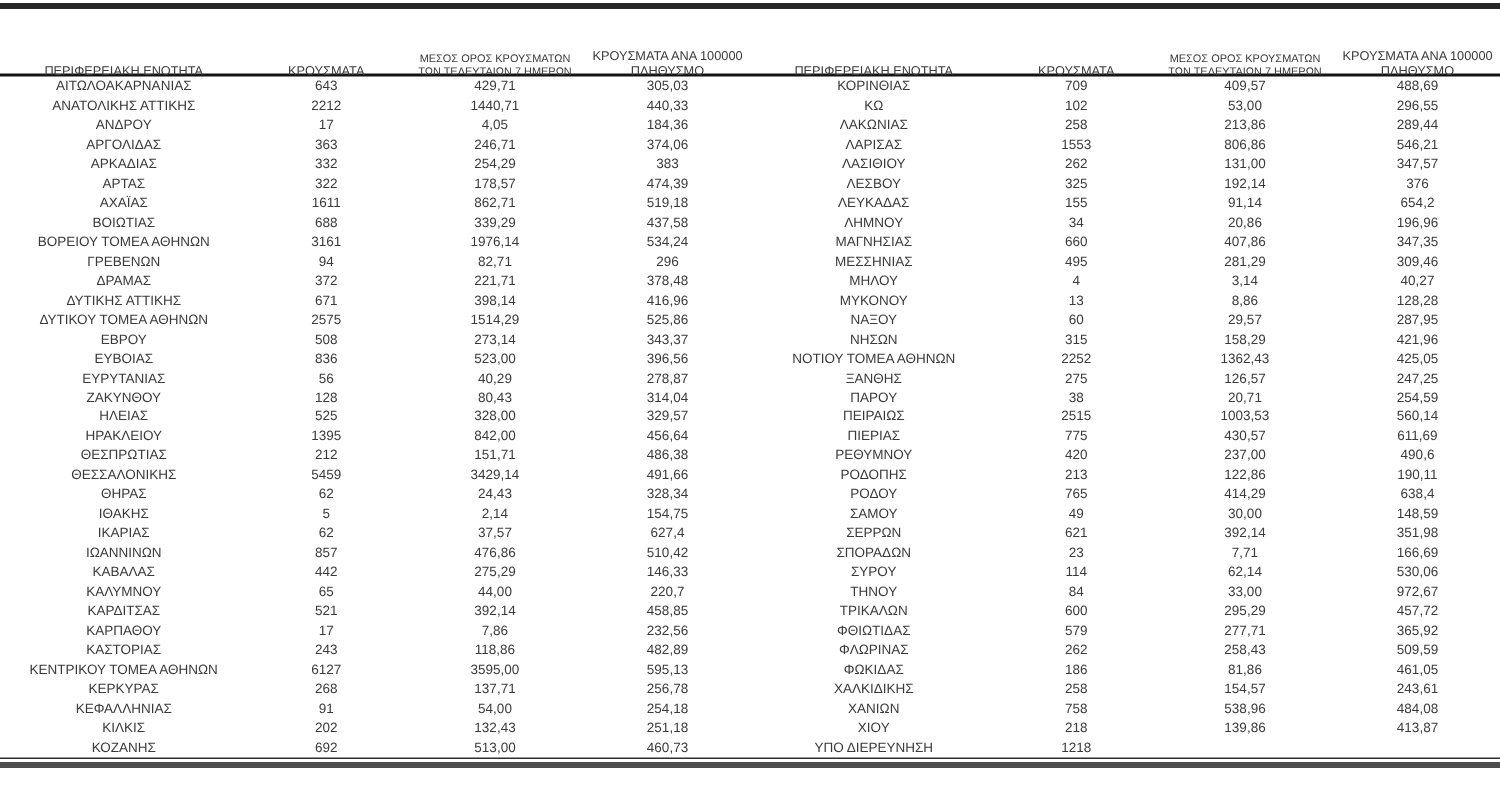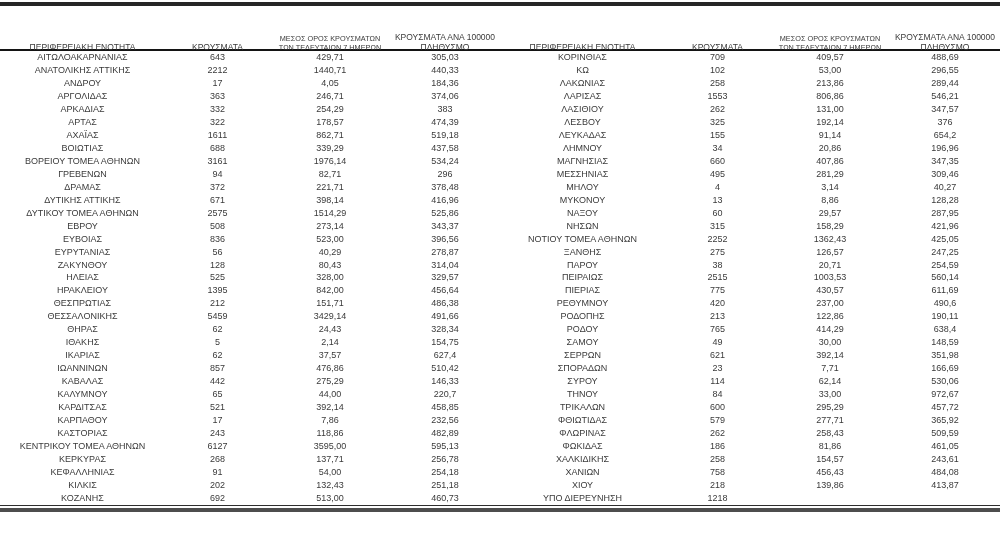--- a/index.html
+++ b/index.html
@@ -431,21 +431,21 @@
     <div class="cell">243,61</div>
   </div>
 
   <div class="grid8 trow">
     <div class="cell">ΚΕΦΑΛΛΗΝΙΑΣ</div>
     <div class="cell">91</div>
     <div class="cell">54,00</div>
     <div class="cell">254,18</div>
     <div class="cell">ΧΑΝΙΩΝ</div>
     <div class="cell">758</div>
-    <div class="cell">456,43</div>
+    <div class="cell">538,96</div>
     <div class="cell">484,08</div>
   </div>
 
   <div class="grid8 trow">
     <div class="cell">ΚΙΛΚΙΣ</div>
     <div class="cell">202</div>
     <div class="cell">132,43</div>
     <div class="cell">251,18</div>
     <div class="cell">ΧΙΟΥ</div>
     <div class="cell">218</div>

